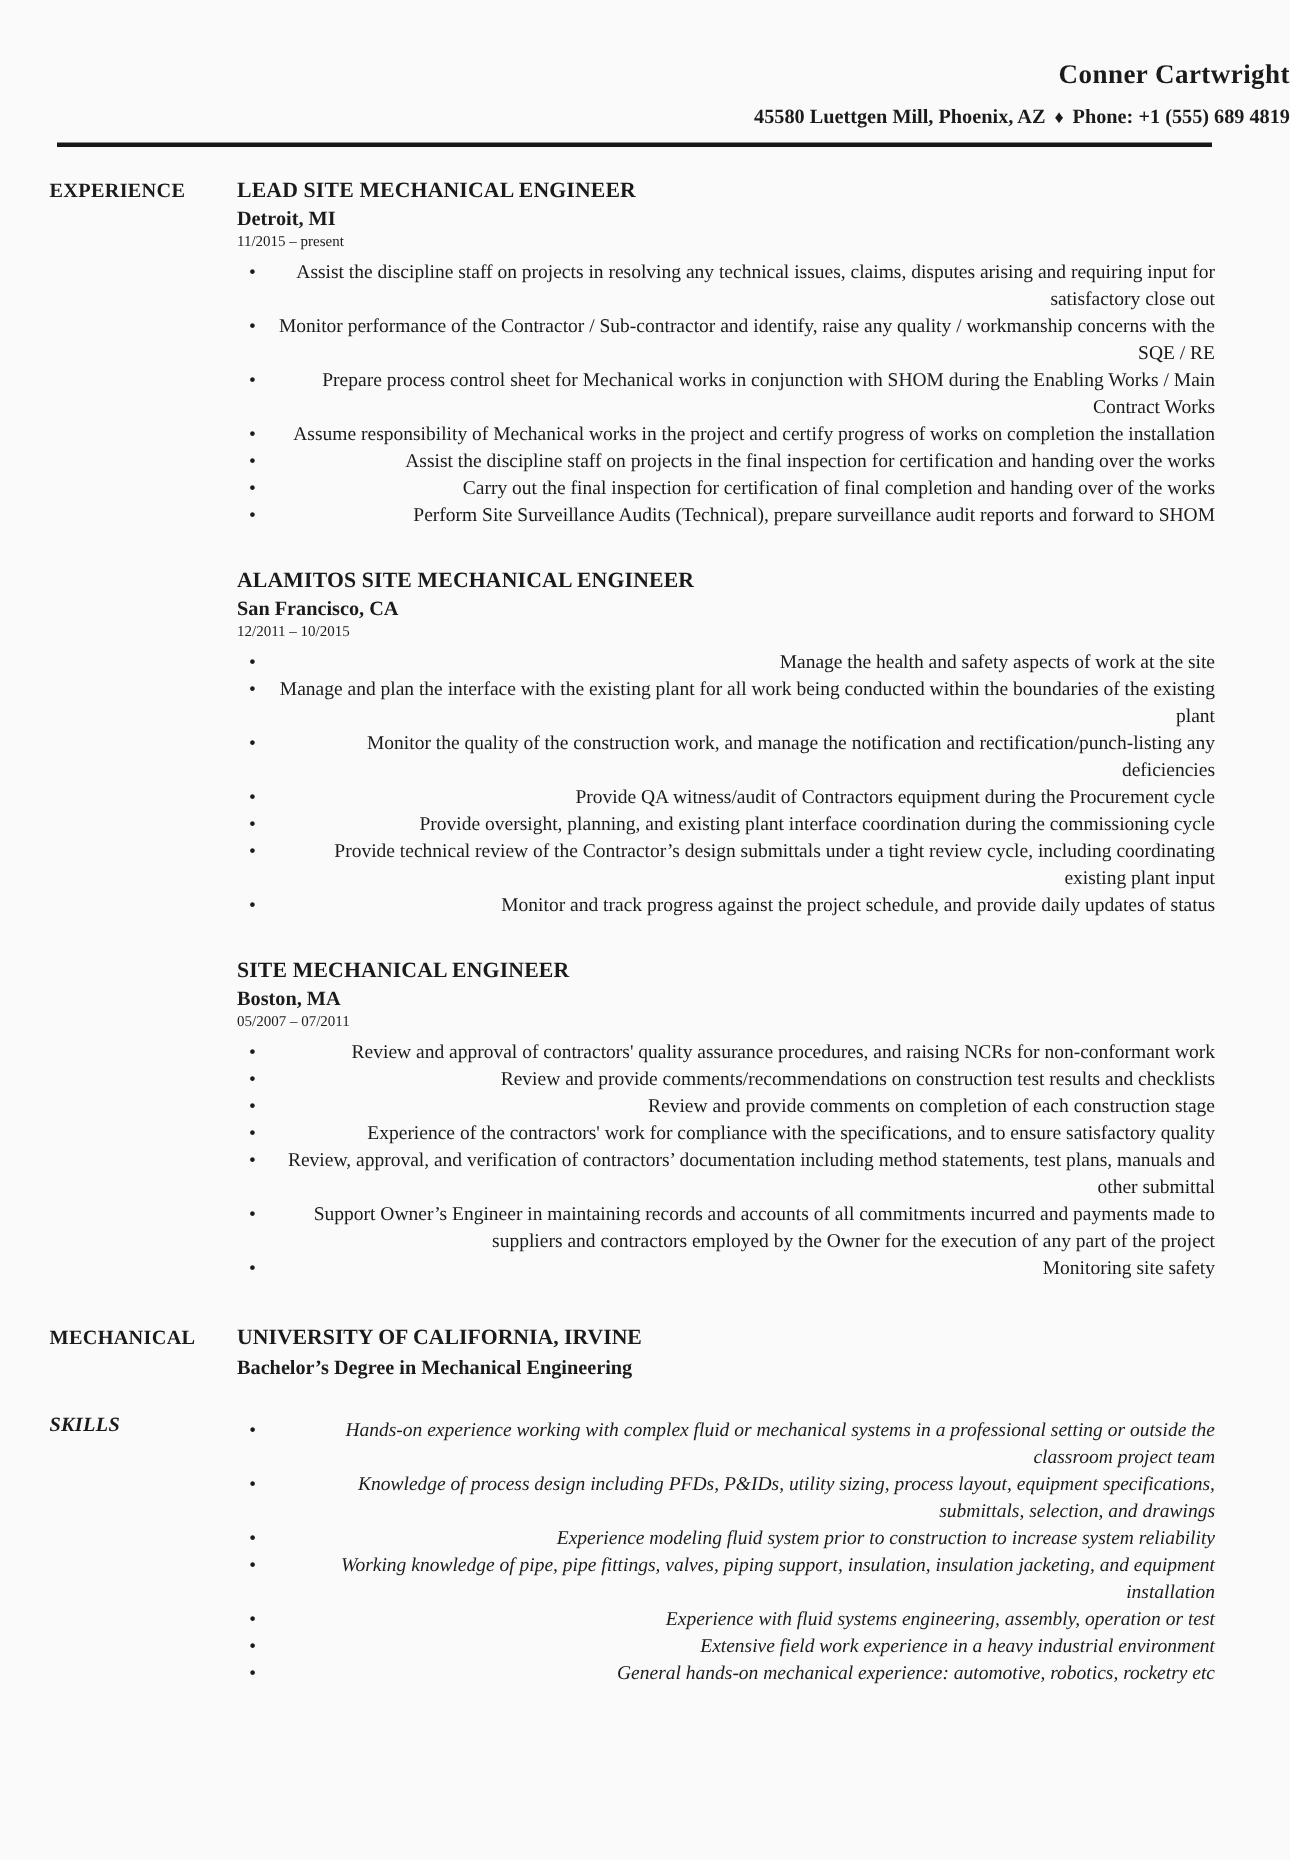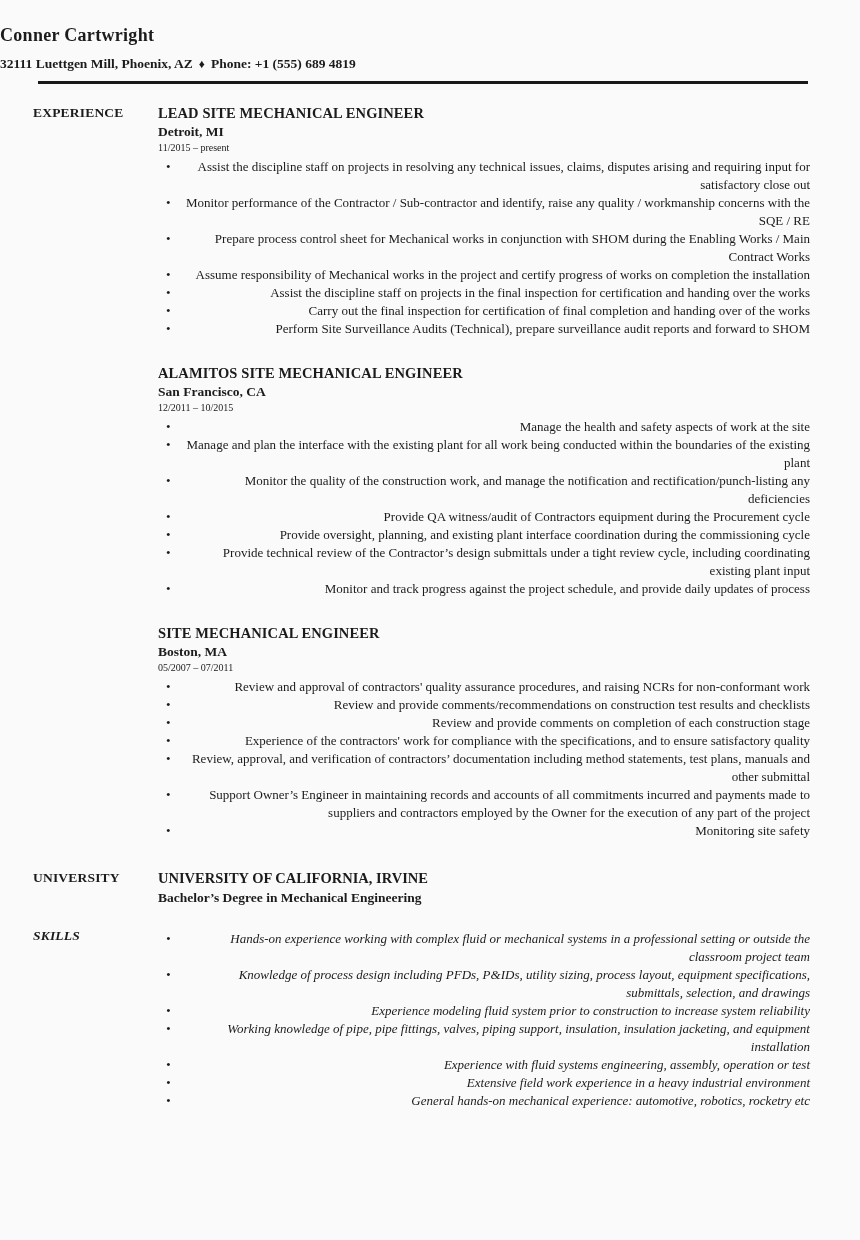--- a/index.html
+++ b/index.html
@@ -7,21 +7,21 @@
   body {
     height: 1240px;
     background: #fafafa;
     color: #1b1b1b;
     font-family: "Liberation Serif", "DejaVu Serif", serif;
     overflow: hidden;
   }
   .page { width: 860px; height: 1240px; position: relative; }
 
   
-  .page-header { text-align: left; padding-top: 24px; }
+  .page-header { text-align: right; padding-top: 38px; }
   .name { font-size: 18px; font-weight: bold; letter-spacing: 0.3px; line-height: 22px; }
   .contact { margin-top: 9px; font-size: 13.5px; font-weight: bold; line-height: 17px; }
   .contact .diamond { margin: 0 6px; font-size: 12px; }
   .rule { height: 2.5px; background: #181818; margin: 8px 52px 0 38px; }
 
   
   .content { margin: 19px 50px 0 33px; }
   .section { display: flex; align-items: flex-start; }
   .section-label {
     flex: 0 0 125px; width: 125px;
@@ -61,21 +61,21 @@
   .section-skills .section-label { padding-top: 0; }
 </style>
 </head>
 <body>
 
 <div class="page">
 
   <header class="page-header">
     <h1 class="name">Conner Cartwright</h1>
     <div class="contact">
-      <span>32111 Luettgen Mill, Phoenix, AZ</span><span class="diamond">♦</span><span>Phone: +1 (555) 689 4819</span>
+      <span>45580 Luettgen Mill, Phoenix, AZ</span><span class="diamond">♦</span><span>Phone: +1 (555) 689 4819</span>
     </div>
     <div class="rule"></div>
   </header>
 
   <main class="content">
 
     <section class="section section-experience">
       <div class="section-label">EXPERIENCE</div>
       <div class="section-body">
           <article class="job">
@@ -96,42 +96,42 @@
             <h2 class="job-title">ALAMITOS SITE MECHANICAL ENGINEER</h2>
             <div class="job-location">San Francisco, CA</div>
             <div class="job-dates">12/2011 – 10/2015</div>
             <ul class="bullets">
               <li class="bullet">Manage the health and safety aspects of work at the site</li>
               <li class="bullet">Manage and plan the interface with the existing plant for all work being conducted within the boundaries of the existing plant</li>
               <li class="bullet">Monitor the quality of the construction work, and manage the notification and rectification/punch-listing any deficiencies</li>
               <li class="bullet">Provide QA witness/audit of Contractors equipment during the Procurement cycle</li>
               <li class="bullet">Provide oversight, planning, and existing plant interface coordination during the commissioning cycle</li>
               <li class="bullet">Provide technical review of the Contractor’s design submittals under a tight review cycle, including coordinating existing plant input</li>
-              <li class="bullet">Monitor and track progress against the project schedule, and provide daily updates of process</li>
+              <li class="bullet">Monitor and track progress against the project schedule, and provide daily updates of status</li>
             </ul>
           </article>
           <article class="job">
             <h2 class="job-title">SITE MECHANICAL ENGINEER</h2>
             <div class="job-location">Boston, MA</div>
             <div class="job-dates">05/2007 – 07/2011</div>
             <ul class="bullets">
               <li class="bullet">Review and approval of contractors' quality assurance procedures, and raising NCRs for non-conformant work</li>
               <li class="bullet">Review and provide comments/recommendations on construction test results and checklists</li>
               <li class="bullet">Review and provide comments on completion of each construction stage</li>
               <li class="bullet">Experience of the contractors' work for compliance with the specifications, and to ensure satisfactory quality</li>
               <li class="bullet">Review, approval, and verification of contractors’ documentation including method statements, test plans, manuals and other submittal</li>
               <li class="bullet">Support Owner’s Engineer in maintaining records and accounts of all commitments incurred and payments made to suppliers and contractors employed by the Owner for the execution of any part of the project</li>
               <li class="bullet">Monitoring site safety</li>
             </ul>
           </article>
         </div>
     </section>
 
     <section class="section section-education">
-      <div class="section-label">UNIVERSITY</div>
+      <div class="section-label">MECHANICAL</div>
       <div class="section-body">
         <div class="school">UNIVERSITY OF CALIFORNIA, IRVINE</div>
         <div class="degree">Bachelor’s Degree in Mechanical Engineering</div>
       </div>
     </section>
 
     <section class="section section-skills">
       <div class="section-label">SKILLS</div>
       <div class="section-body">
         <ul class="bullets">

